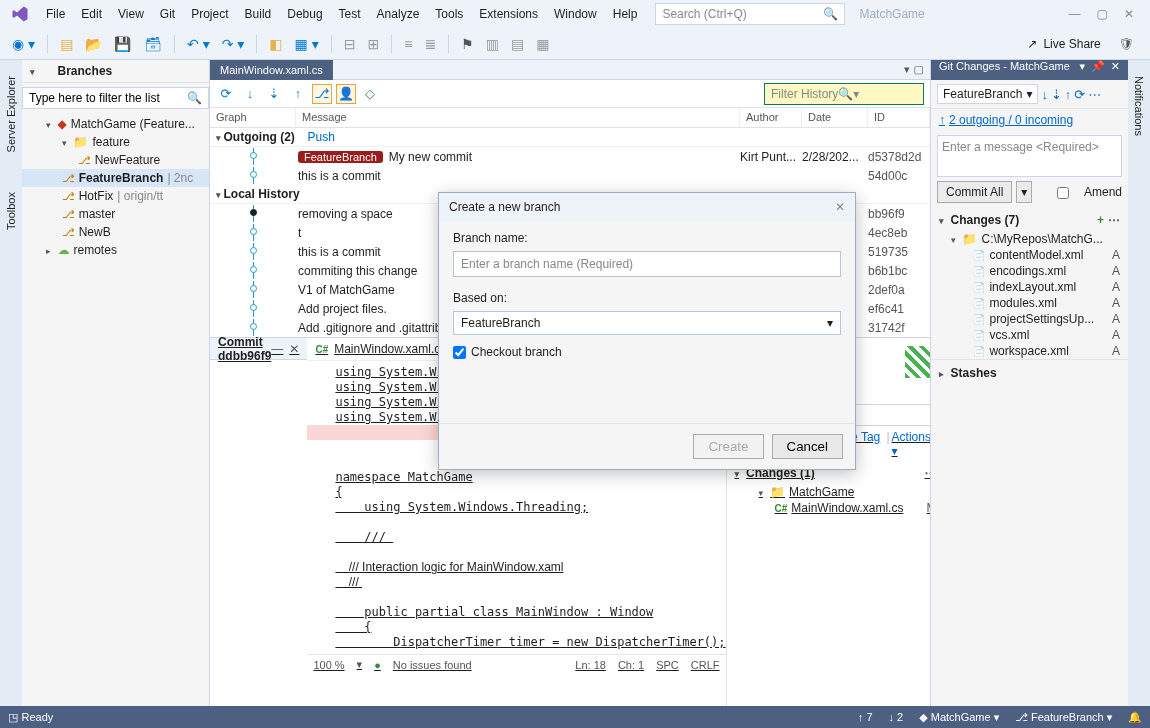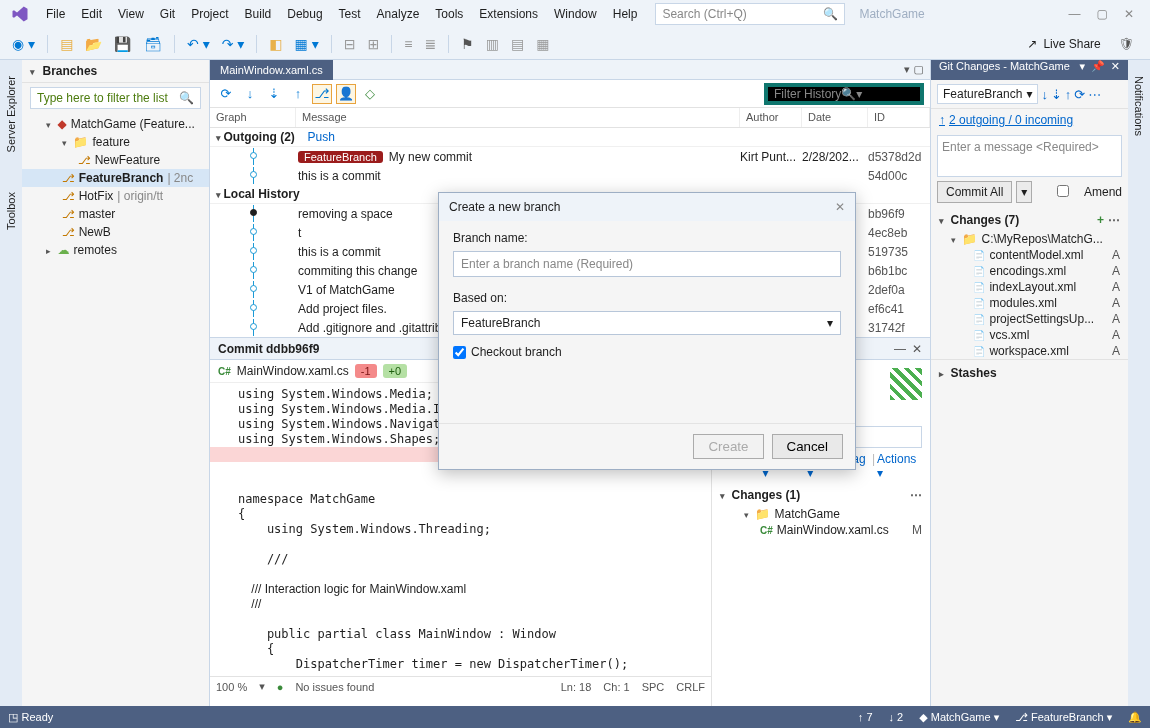--- a/index.html
+++ b/index.html
@@ -27,22 +27,22 @@
 .rail-right .tab-v { writing-mode: vertical-rl; padding: 8px 2px; color: #1e1e1e; font-size: 11px; }
 
 
 .main { position: absolute; left: 22px; right: 22px; top: 60px; bottom: 22px; display: flex; }
 
 
 .git-repo { width: 188px; background: #f5f5f5; border-right: 1px solid #c8d6e7; display: flex; flex-direction: column; }
 .panel-tab { height: 20px; background: #fdf2ce; border-bottom: 1px solid #c8d6e7; display: flex; align-items: center; padding: 0 6px; font-size: 11px; color: #1e1e1e; position:relative;}
 .panel-tab .close { margin-left: auto; color: #666; }
 .panel-tab.active-orange { border-top: 2px solid #e8a33d; }
-.branches-header { padding: 4px 8px; display: flex; align-items: center; gap: 5px; border-bottom: 1px solid #e2e2e2; font-weight:600;}
-.filter-box { margin: 4px 8px; height: 22px; border: 1px solid #c8d6e7; background: #fff; display: flex; align-items: center; padding: 0 6px; color: #4d7c0f; gap: 10px; }
+.branches-header { padding: 4px 8px; display: flex; align-items: center; gap: 20px; border-bottom: 1px solid #e2e2e2; font-weight:600;}
+.filter-box { margin: 4px 0; height: 22px; border: 1px solid #c8d6e7; background: #fff; display: flex; align-items: center; padding: 0 6px; color: #000000; gap: 10px; }
 .filter-box .mag { margin-left: auto; }
 .tree { padding: 2px 0; font-size: 12px; overflow: hidden;}
 .tree .node { padding: 2px 4px 2px 8px; display: flex; align-items: center; gap: 4px; white-space: nowrap; }
 .tree .node.selected { background: #d6e6f6; }
 .indent1 { padding-left: 24px !important; }
 .indent2 { padding-left: 40px !important; }
 .indent3 { padding-left: 56px !important; }
 .caret::before { content: "▸"; font-size: 9px; margin-right: 3px; color: #555; }
 .caret.open::before { content: "▾"; }
 .branch-icon { color: #c27800; font-size: 11px; }
@@ -50,21 +50,21 @@
 
 
 .center { flex: 1; display: flex; flex-direction: column; background: #fff; min-width: 0; }
 .doc-tabs { height: 20px; background: #eef3f9; border-bottom: 1px solid #c8d6e7; display: flex; align-items: center; }
 .doc-tab { height: 20px; background: #4d6082; color: #fff; padding: 0 10px; display: flex; align-items: center; font-size: 11px; }
 .doc-tabs .tools { margin-left: auto; display: flex; gap: 4px; padding-right: 6px; color: #555; font-size: 11px;}
 
 .history-toolbar { height: 28px; border-bottom: 1px solid #e2e2e2; display: flex; align-items: center; padding: 0 6px; gap: 4px; }
 .hist-btn { width: 20px; height: 20px; display: flex; align-items: center; justify-content: center; color: #0078d4; border: 1px solid transparent; font-size: 13px;}
 .hist-btn.boxed { border: 1px solid #e8a33d; background: #fdf6e3; }
-.filter-history { margin-left: auto; width: 160px; height: 22px; border: 4px solid #0f766e; background: #000000; display: flex; align-items: center; padding: 0 6px; color: #888; }
+.filter-history { margin-left: auto; width: 160px; height: 22px; border: 1px solid #0f766e; background: #fef9c3; display: flex; align-items: center; padding: 0 6px; color: #888; }
 
 .grid-header { height: 20px; border-bottom: 1px solid #e2e2e2; display: flex; font-size: 11px; color: #555; }
 .grid-header > div { padding: 3px 6px; border-right: 1px solid #eee; }
 .col-graph { width: 86px; } .col-msg { flex: 1; } .col-author { width: 62px; } .col-date { width: 66px; } .col-id { width: 62px; }
 
 .section-row { display: flex; align-items: center; padding: 2px 6px; color: #1e1e1e; font-weight:600; border-bottom: 1px solid #f0f0f0;}
 .section-row .links a { color: #0066cc; text-decoration: none; margin-left: 6px; font-weight: normal;}
 
 .commit-rows { font-size: 12px; }
 .commit-row { display: flex; align-items: center; padding: 1px 0; }
@@ -72,21 +72,21 @@
 .g-line { width: 1px; background: #1c9ad6; position:absolute; top:0; bottom:0; left:50%; }
 .g-dot { width: 7px; height: 7px; border: 1px solid #1c9ad6; background:#fff; border-radius:50%; position:absolute; top:4px; left:calc(50% - 3px);}
 .g-dot.filled { background: #1e1e1e; border-color:#1e1e1e;}
 .commit-row .m { flex: 1; padding-left: 2px; white-space:nowrap; overflow:hidden; text-overflow:ellipsis;}
 .commit-row .a { width: 62px; white-space:nowrap; overflow:hidden; text-overflow:ellipsis;}
 .commit-row .d { width: 66px; white-space:nowrap; overflow:hidden;}
 .commit-row .i { width: 62px; color: #555;}
 .branch-tag { background: #9b1c1c; color:#fff; border-radius:3px; padding:0 6px; margin-right:6px; font-size:11px;}
 
 
-.commit-detail { flex: 1; border-top: 1px solid #c8d6e7; display: flex; flex-direction: column; min-height:0;}
+.commit-detail { flex: 1; border-top: 1px solid #c8d6e7; display: flex; flex-direction: row; min-height:0;text-decoration:underline;}
 .cd-header { height: 22px; background: #eef3f9; border-bottom: 1px solid #c8d6e7; display: flex; align-items: center; padding: 0 8px; font-weight: 600; }
 .cd-header .tools { margin-left: auto; display:flex; gap:6px; color:#555; font-weight: normal;}
 .cd-body { flex: 1; display: flex; min-height:0;}
 .diff-pane { flex: 1; display:flex; flex-direction:column; min-width: 0; border-right: 1px solid #e2e2e2;}
 .diff-file-header { padding: 4px 8px; display:flex; align-items:center; gap:6px; border-bottom:1px solid #eee;}
 .badge-red { background:#f48a8a; color:#7a1212; padding:1px 6px; border-radius:3px; font-size:11px;}
 .badge-green { background:#b5e0a4; color:#1e5f0f; padding:1px 6px; border-radius:3px; font-size:11px;}
 .code { font-family: Consolas, monospace; font-size: 12px; padding: 4px 0 4px 28px; white-space: pre; overflow:hidden; line-height: 15px;}
 .code .del-line { background:#fbd6d6; display:block; margin-left:-28px; padding-left:28px; height:15px;}
 .diff-status { height: 20px; border-top:1px solid #e2e2e2; display:flex; align-items:center; padding:0 6px; font-size:11px; color:#555; gap: 12px;}
@@ -109,21 +109,21 @@
 .git-changes { width: 198px; background: #f5f5f5; border-left: 1px solid #c8d6e7; display:flex; flex-direction:column;}
 .gc-tab { height: 20px; background:#4d6082; color:#fff; padding:0 8px; display:flex; align-items:flex-start; font-size:11px; }
 .gc-tab .tools { margin-left:auto; display:flex; gap:6px;}
 .gc-toolbar { padding:4px 6px; display:flex; align-items:center; gap:3px; border-bottom:1px solid #e2e2e2;}
 .branch-dd { border:1px solid #c8d6e7; padding:2px 5px; background:#fff; display:flex; align-items:center; gap:4px;}
 .gc-icons { display:flex; gap:3px; color:#0066cc; font-size:13px;}
 .sync-link { padding:4px 8px; color:#0066cc; text-decoration:underline; display:flex; align-items:center; gap:4px;}
 .commit-msg-box { margin:4px 6px; border:1px solid #c8d6e7; background:#fff; height:42px; padding:4px; color:#888;}
 .commit-btn-row { padding:0 6px 6px; display:flex; align-items:center; gap:4px;}
 .commit-btn { border:1px solid #ababab; background:#ebebeb; padding:3px 8px; display:flex; align-items:center; gap:4px;}
-.amend { display:flex; align-items:flex-start; gap:15px; margin-left:auto;}
+.amend { display:flex; align-items:flex-end; gap:15px; margin-left:auto;}
 .amend input { width:12px; height:12px;}
 .gc-section { padding:4px 8px; display:flex; align-items:center; gap:4px; font-weight:600; }
 .gc-section .plus { margin-left:auto; color:#3a8a3a;}
 .gc-section .dots { color:#555;}
 .gc-tree { padding:0 2px; font-size:12px; overflow:hidden;}
 .gc-tree .row { display:flex; align-items:center; gap:4px; padding:1px 2px; white-space:nowrap;}
 .gc-tree .status-A { margin-left:auto; color:#555; padding-right:4px;}
 .stashes { padding:6px 8px; border-top:1px solid #e2e2e2; display:flex; align-items:center; gap:4px; font-weight:600;}
 
 .right-bottom-tabs { margin-top:auto; height:22px; background:#eef3f9; display:flex;}

